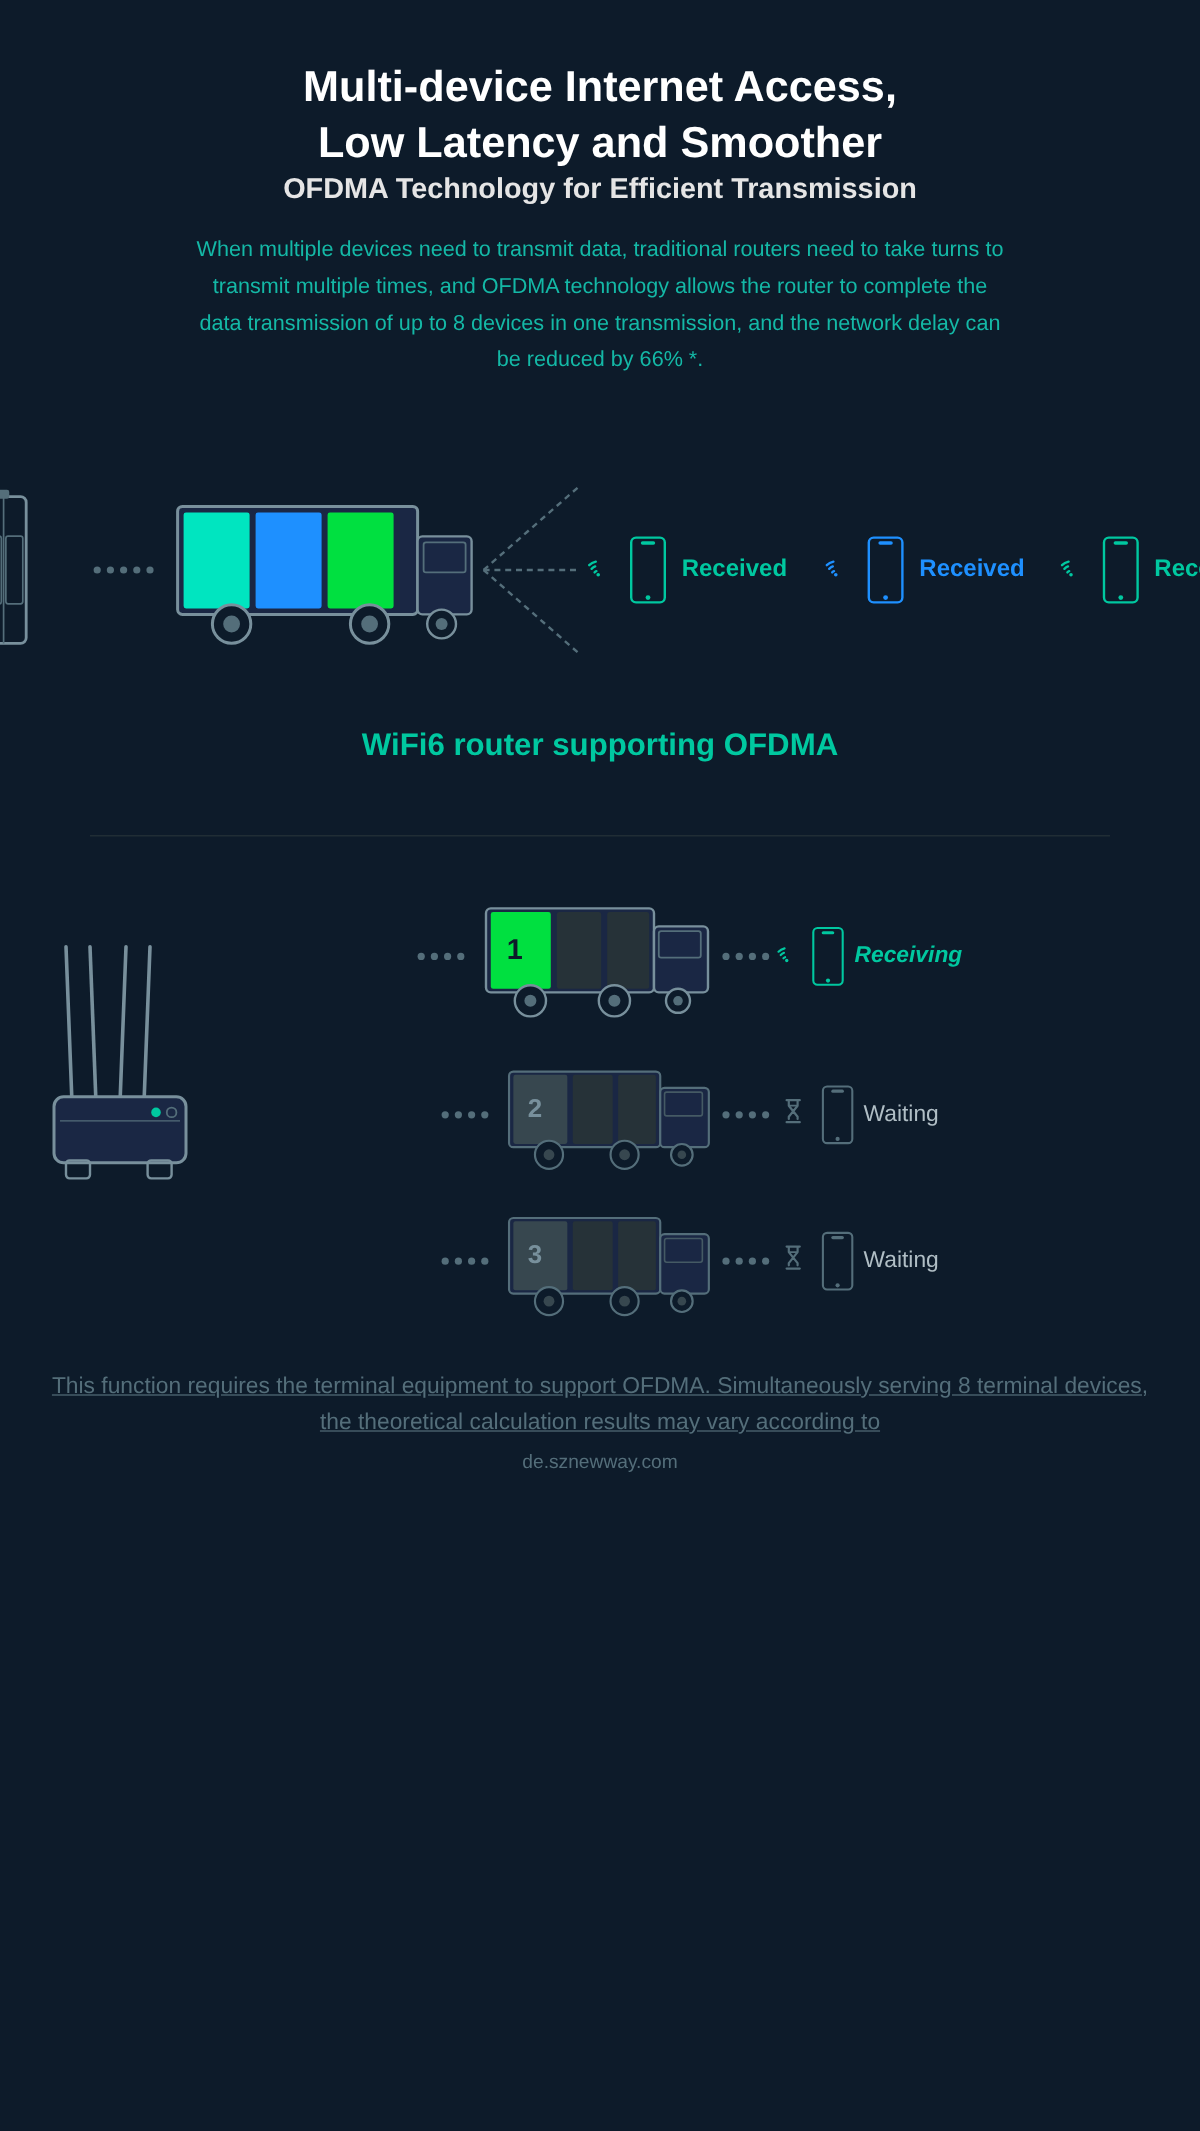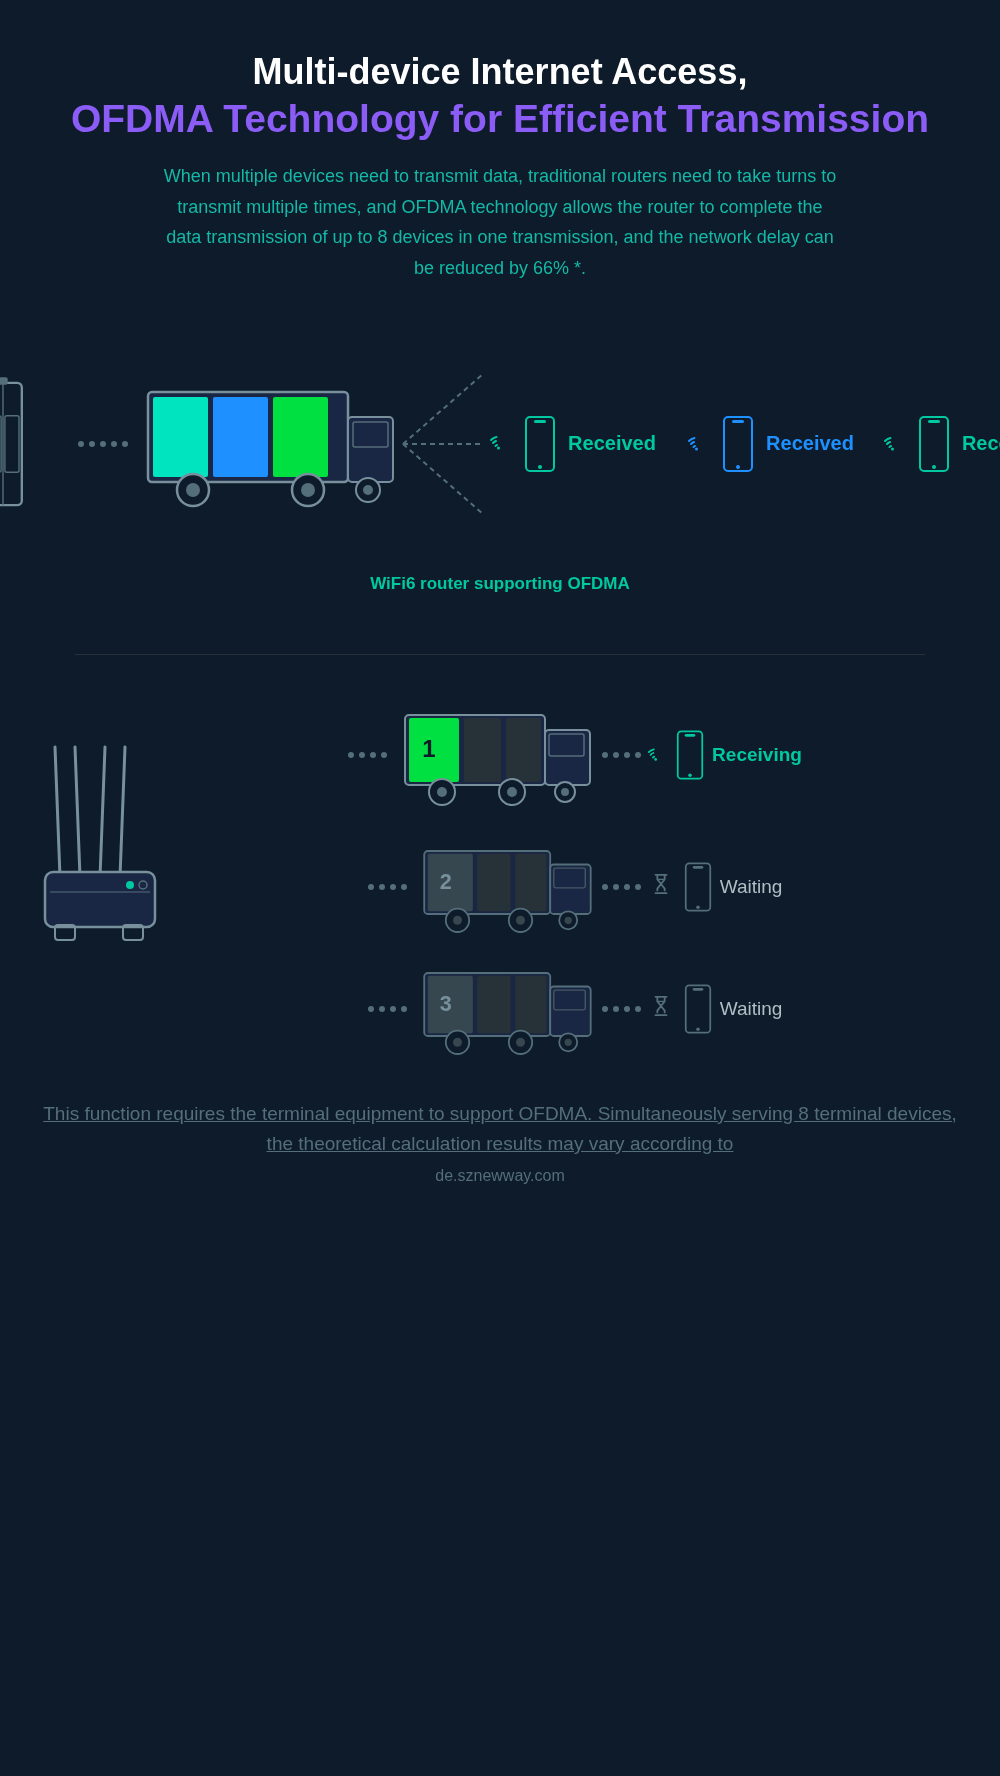--- a/index.html
+++ b/index.html
@@ -28,23 +28,23 @@
       padding: 50px 60px 30px;
     }
     .header-title-main {
       font-size: 36px;
       font-weight: 900;
       color: #ffffff;
       line-height: 1.2;
       margin-bottom: 4px;
     }
     .header-title-sub {
-      font-size: 39px;
+      font-size: 24px;
       font-weight: 700;
-      color: #8b5cf6;
+      color: #e5e5e5;
       margin-bottom: 6px;
     }
     .header-description {
       font-size: 18px;
       color: #14b8a6;
       line-height: 1.7;
       margin-top: 20px;
       max-width: 680px;
       margin-left: auto;
       margin-right: auto;
@@ -110,21 +110,21 @@
       color: #00c8a0;
       font-size: 20px;
       font-weight: 600;
       min-width: 90px;
     }
 
     
     .section-caption {
       text-align: center;
       color: #00c8a0;
-      font-size: 17px;
+      font-size: 26px;
       font-weight: 600;
       margin-top: 10px;
     }
 
     .section-caption-white {
       text-align: center;
       color: #ffffff;
       font-size: 22px;
       font-weight: 700;
       margin-top: 10px;
@@ -199,20 +199,21 @@
       margin-left: 0;
     }
   </style>
 </head>
 <body>
 
 <div class="page-wrapper">
 
   <div class="header-section">
     <div class="header-title-main">Multi-device Internet Access,</div>
+    <div class="header-title-main">Low Latency and Smoother</div>
     <div class="header-title-sub">OFDMA Technology for Efficient Transmission</div>
     <div class="header-description">When multiple devices need to transmit data, traditional routers need to take turns to transmit multiple times, and OFDMA technology allows the router to complete the data transmission of up to 8 devices in one transmission, and the network delay can be reduced by 66% *.</div>
   </div>
 
   <div class="wifi6-section">
     <div class="wifi6-diagram-wrap">
 
       <svg class="router-wifi6" viewBox="0 0 110 170" fill="none" xmlns="http://www.w3.org/2000/svg">
 
         <rect x="35" y="20" width="40" height="130" rx="5" stroke="#78909c" stroke-width="2.5" fill="none"></rect>
@@ -392,21 +393,21 @@
                 <path d="M3 11c1.5-1.5 3.5-2.5 5.5-3" stroke="#00c8a0" stroke-width="2" stroke-linecap="round"></path>
                 <path d="M7.5 17c.3-.3.8-.8 1.5-1" stroke="#00c8a0" stroke-width="2" stroke-linecap="round"></path>
                 <circle cx="10.5" cy="19" r="1.5" fill="#00c8a0"></circle>
               </svg>
             </span>
             <svg width="28" height="52" viewBox="0 0 32 58" fill="none" style="margin: 0 8px;">
               <rect x="2" y="2" width="28" height="54" rx="4" stroke="#00c8a0" stroke-width="2" fill="none"></rect>
               <rect x="10" y="5" width="12" height="3" rx="1.5" fill="#00c8a0"></rect>
               <circle cx="16" cy="52" r="2" fill="#00c8a0"></circle>
             </svg>
-            <span style="color:#00c8a0; font-size:19px; font-weight:600;">Receiving</span>
+            <span style="color:#00c8a0; font-size:19px; font-weight:600;font-style:italic;">Receiving</span>
           </div>
 
           <div class="wifi5-row" style="margin-bottom:0;">
             <div class="dots">
               <div class="dot"></div>
                 <div class="dot"></div>
                 <div class="dot"></div>
                 <div class="dot"></div>
             </div>
             <svg width="180" height="100" viewBox="0 0 200 110" fill="none">

